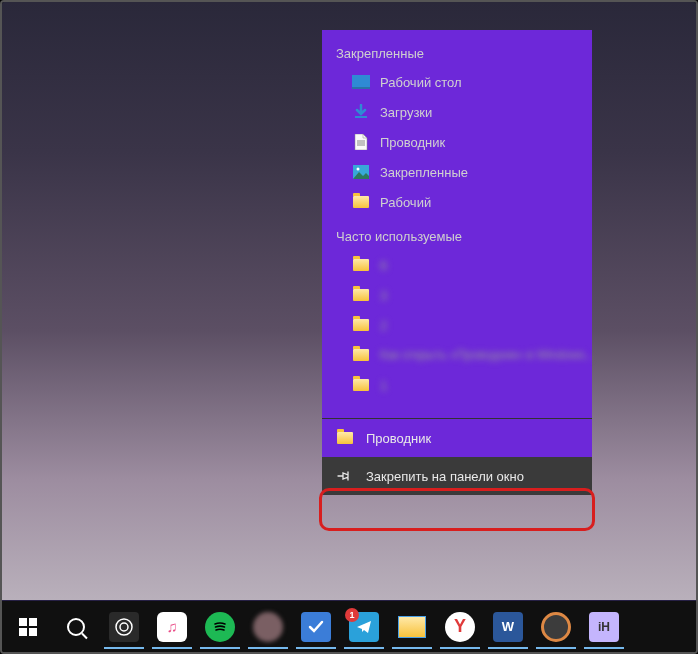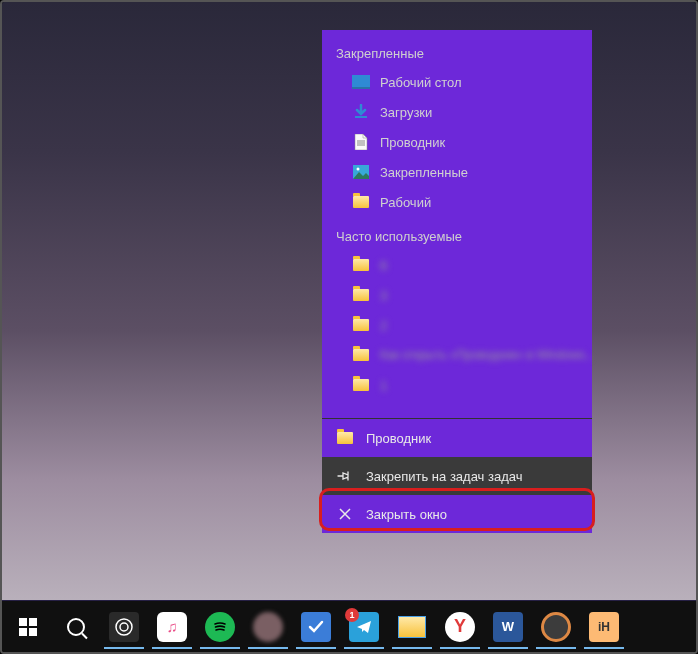--- a/index.html
+++ b/index.html
@@ -180,21 +180,21 @@
   display: flex; align-items: center; justify-content: center;
 }
 .explorer-tb {
   background: linear-gradient(180deg, #ffe9a8 0%, #f7c23c 100%);
   width: 28px; height: 22px;
   border: 1px solid #4aa0e8;
 }
 .yandex { background: #fff; color: #e03a3a; border-radius: 50%; font-size: 18px; }
 .word { background: #2b579a; font-size: 13px; }
 .chrome-like { background: #3c3c3c; border-radius: 50%; border: 3px solid #d84; }
-.yellow-app { background: #fdba74; color: #333; font-size: 12px; }
+.yellow-app { background: #c4b5fd; color: #333; font-size: 12px; }
 svg { display: block; }
 </style>
 </head>
 <body>
 
 <div class="desktop"></div>
 
 <div class="jumplist">
   <div class="section-header">Закрепленные</div>
 
@@ -289,29 +289,21 @@
           <span class="folder-icon"></span>
         </span>
       <span>Проводник</span>
     </div>
     <div class="action-item pin">
       <span class="icon-box">
         <svg width="16" height="16" viewBox="0 0 16 16">
             <path d="M1 8 L6 8 M6 5 L6 11 L11 9 L11 7 Z M11 4 L11 12" stroke="#e8e8e8" stroke-width="1.3" fill="none" stroke-linecap="round"></path>
           </svg>
       </span>
-      <span>Закрепить на задач задач</span>
-    </div>
-    <div class="action-item">
-      <span class="icon-box">
-        <svg width="14" height="14" viewBox="0 0 14 14">
-            <path d="M2 2 L12 12 M12 2 L2 12" stroke="#e8e8e8" stroke-width="1.5"></path>
-          </svg>
-      </span>
-      <span>Закрыть окно</span>
+      <span>Закрепить на панели окно</span>
     </div>
   </div>
 </div>
 
 <div class="pinned-highlight"></div>
 
 <div class="taskbar">
   <div class="tb-item">
     <div class="start-icon">
         <div></div>

